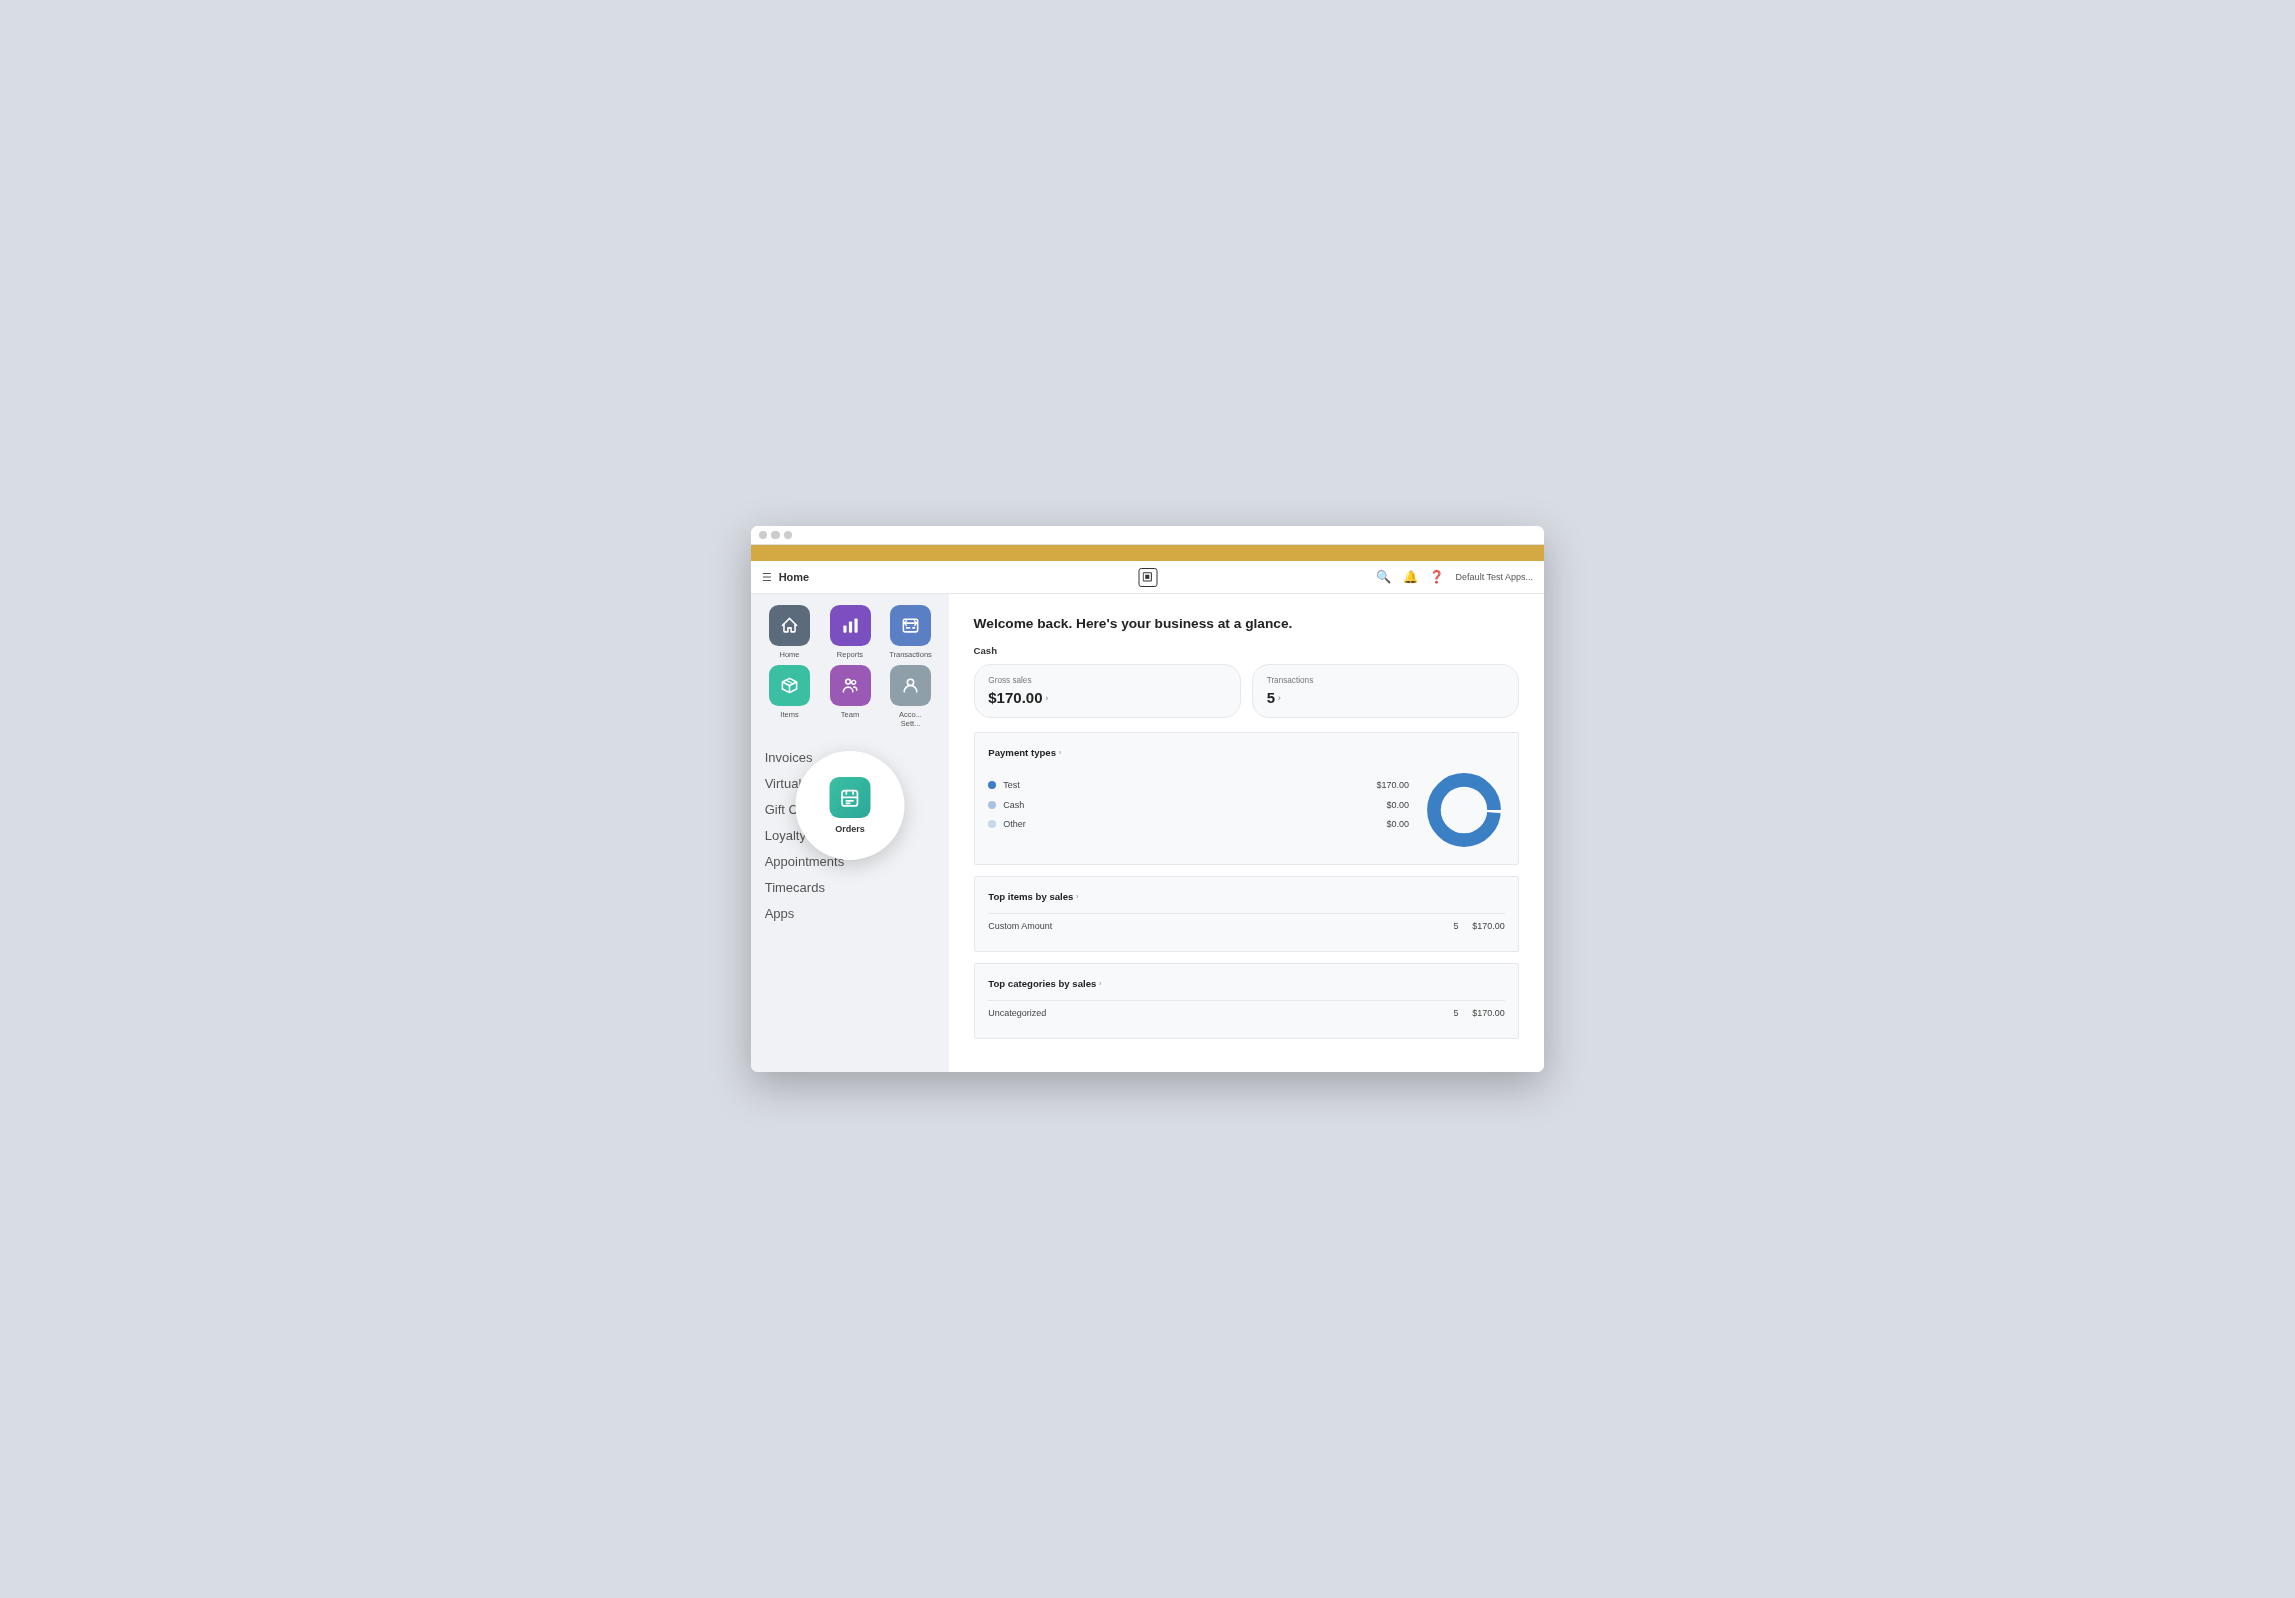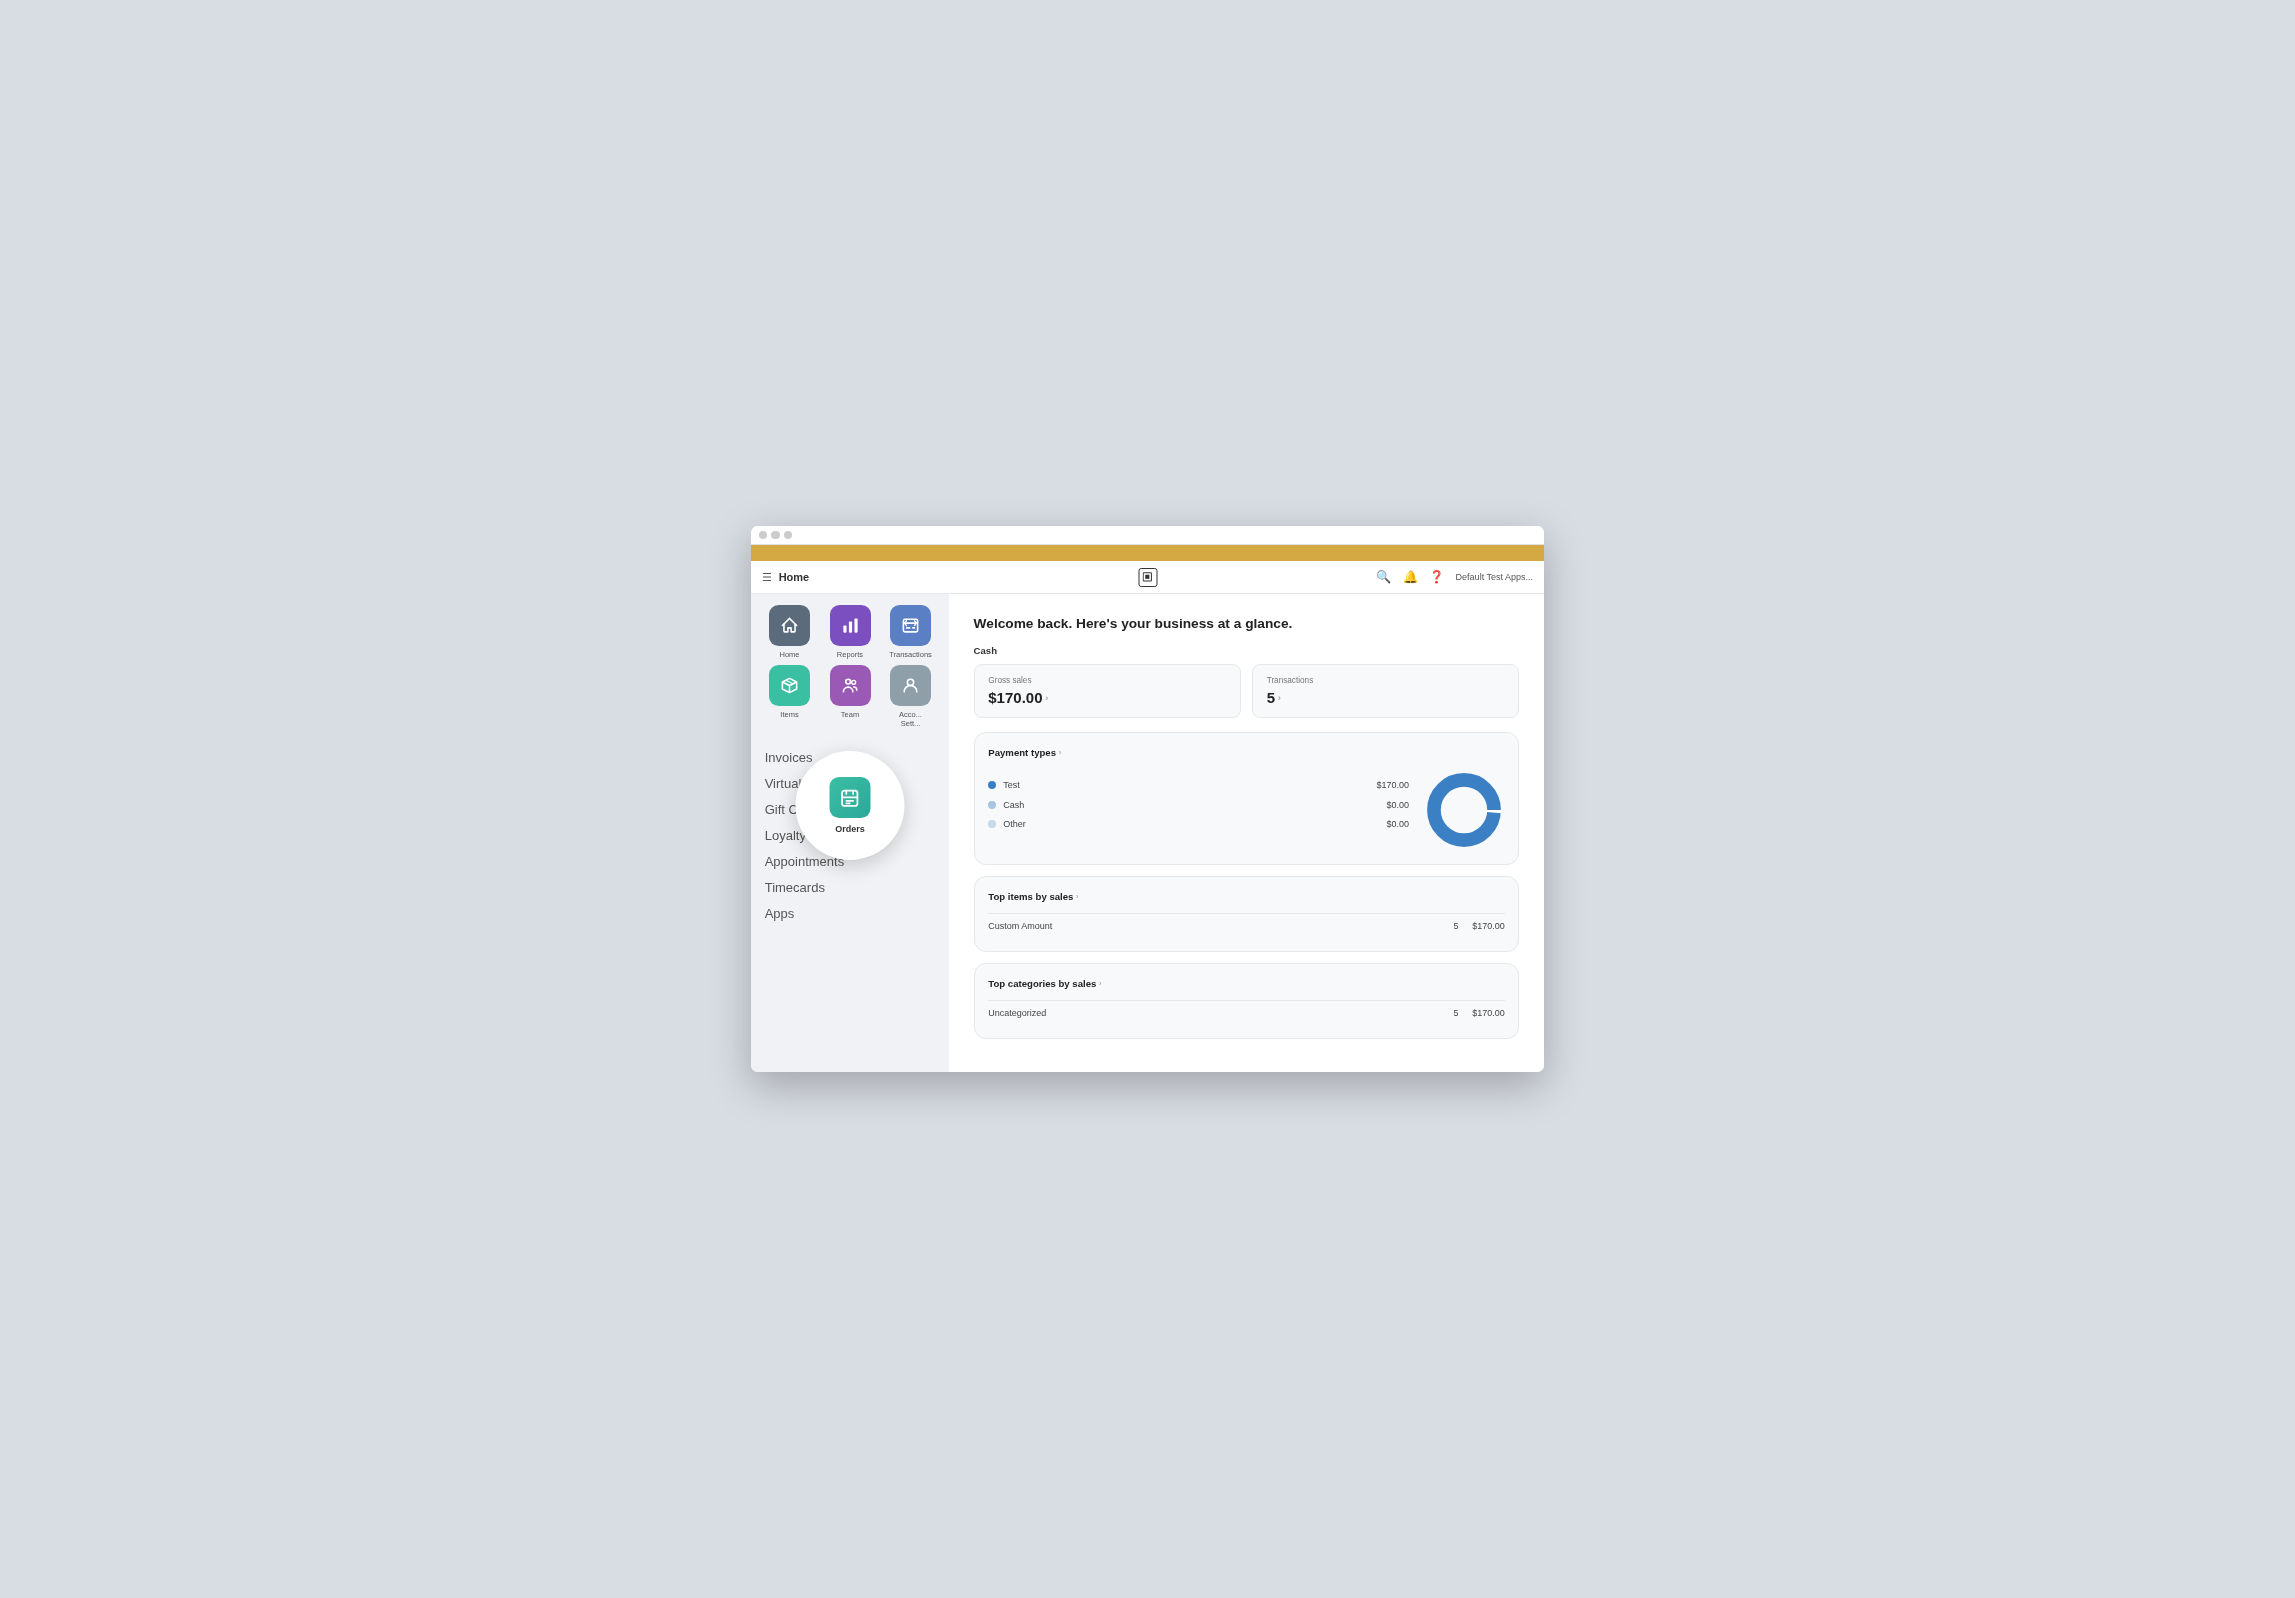--- a/index.html
+++ b/index.html
@@ -219,21 +219,21 @@
     }
     .stats-row {
       display: flex;
       gap: 11px;
       margin-bottom: 13.7px;
     }
     .stat-card {
       flex: 1;
       background: #f8f9fa;
       border: 0.7px solid #e5e7eb;
-      border-radius: 8px;
+      border-radius: 17px;
       padding: 11px 13.7px;
       cursor: pointer;
     }
     .stat-title {
       font-size: 8.2px;
       color: #777;
       margin-bottom: 4.1px;
     }
     .stat-value {
       font-size: 15px;
@@ -243,21 +243,21 @@
       align-items: center;
       gap: 2.7px;
     }
     .stat-arrow {
       font-size: 9.6px;
       color: #aaa;
     }
     .section-card {
       background: #f8f9fa;
       border: 0.7px solid #e5e7eb;
-      border-radius: 12px;
+      border-radius: 2px;
       padding: 13.7px;
       margin-bottom: 11px;
     }
     .section-card-title {
       font-size: 9.6px;
       font-weight: 700;
       color: #222;
       margin-bottom: 11px;
       display: flex;
       align-items: center;

